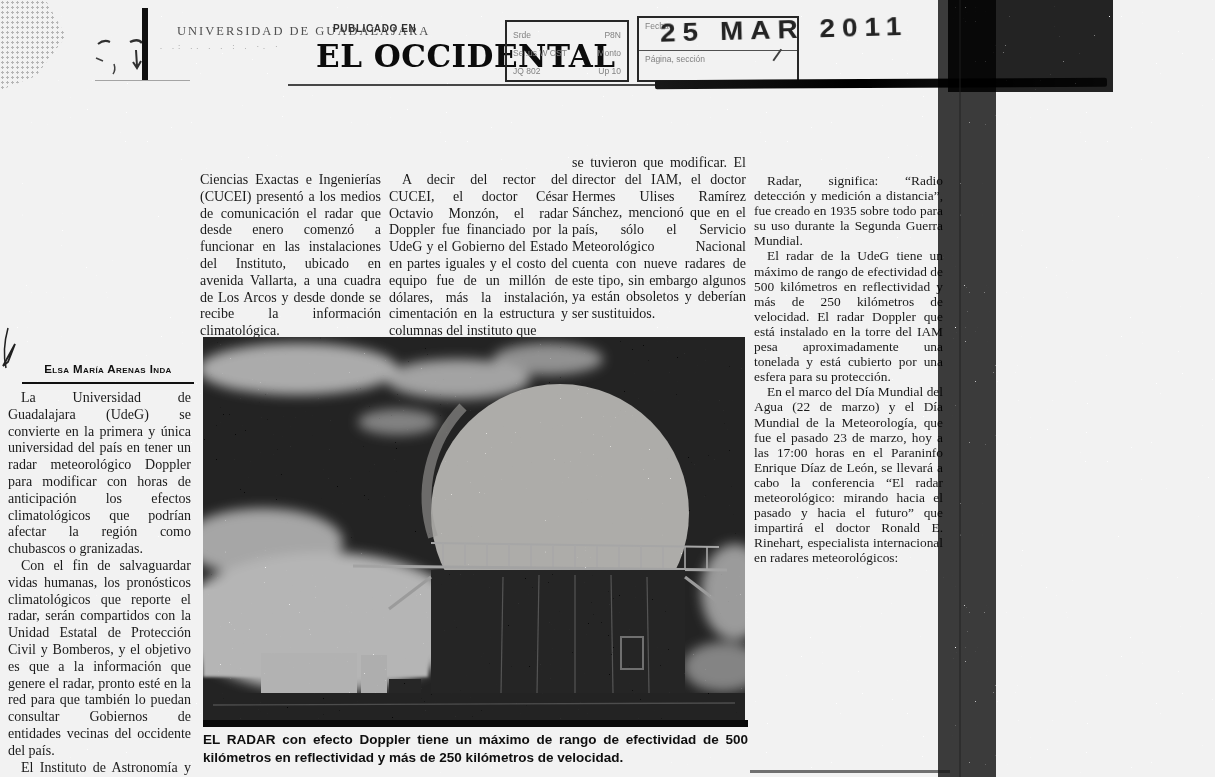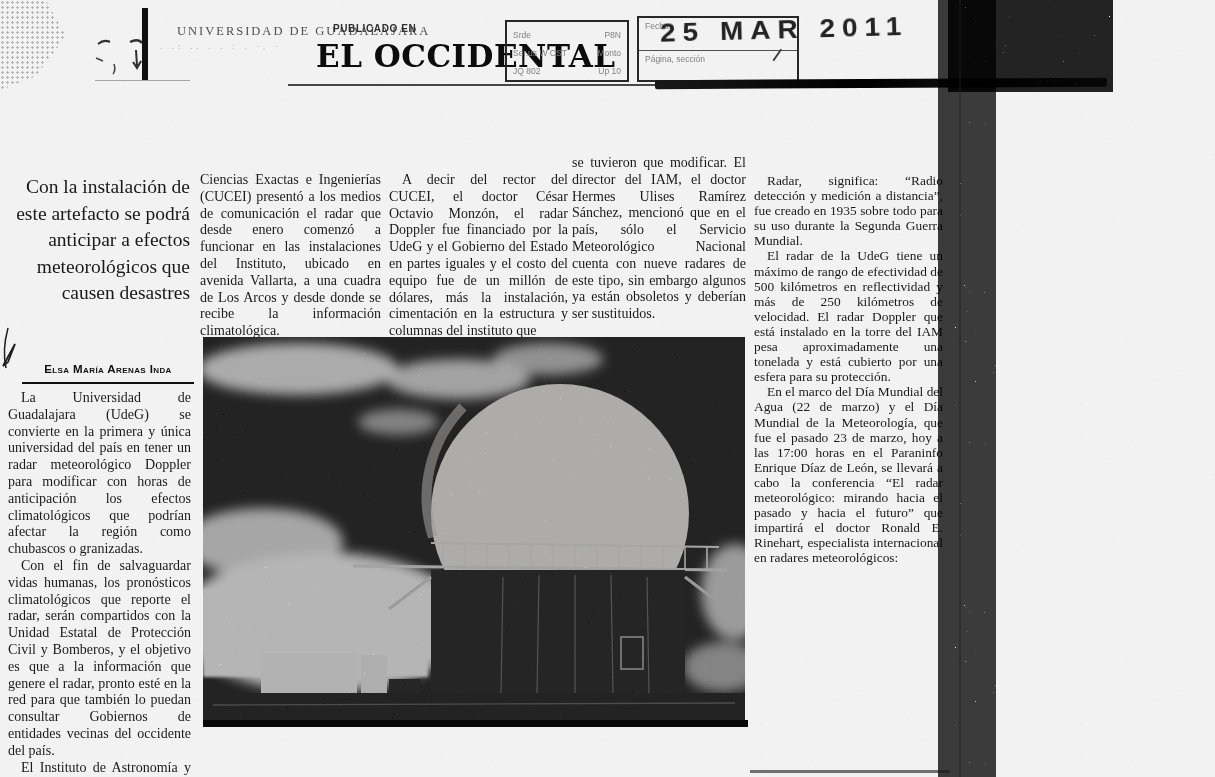--- a/index.html
+++ b/index.html
@@ -137,21 +137,20 @@
     <div class="half">Página, sección</div>
   </div>
   <div class="abs datestamp">25 MAR 2011</div>
   <div class="abs pagmark"></div>
 
   <div class="abs rule-faint"></div>
   <div class="abs rule-thin"></div>
   <div class="abs rule-smudge"></div>
 
 
-  <div class="abs deck">Con la instalación de este artefacto se podrá anticipar a efectos meteorológicos que causen desastres</div>
   <div class="abs byline">Elsa María Arenas Inda</div>
   <div class="abs byline-rule"></div>
 
   <svg class="abs arrowmark" width="20" height="50">
     <path d="M3 44 L15 22 L8 40 Z" stroke="#222" stroke-width="1.8" fill="none"></path>
     <path d="M6 46 q-4 -18 2 -40" stroke="#222" stroke-width="1.5" fill="none"></path>
   </svg>
 
   <div class="abs bodycol col1">
     <p class="ind">La Universidad de Guadalajara (UdeG) se convierte en la primera y única universidad del país en tener un radar meteorológico Doppler para modificar con horas de anticipación los efectos climatológicos que podrían afectar la región como chubascos o granizadas.</p>
@@ -229,20 +228,21 @@
       <rect x="186" y="342" width="32" height="22" fill="#0e0e0e"></rect>
 
       <rect x="0" y="356" width="542" height="28" fill="#0a0a0a"></rect>
       <line x1="10" y1="368" x2="532" y2="366" stroke="#8f8f8f" stroke-width="1.4" opacity=".5"></line>
 
       <rect x="0" y="0" width="542" height="384" filter="url(#speckW)" opacity=".16"></rect>
       <rect x="0" y="0" width="542" height="384" filter="url(#speckB)" opacity=".22"></rect>
     </svg>
   </div>
   <div class="abs photo-bottombar"></div>
+  <div class="abs caption">EL RADAR con efecto Doppler tiene un máximo de rango de efectividad de 500 kilómetros en reflectividad y más de 250 kilómetros de velocidad.</div>
 
   <svg class="abs cornerblob" width="165" height="92">
     <rect width="165" height="92" filter="url(#speckB)"></rect>
   </svg>
   <svg class="abs edgeband" width="58" height="777">
     <rect width="58" height="777" filter="url(#speckB)"></rect>
   </svg>
   <div class="abs edgeline"></div>
   <div class="abs bottomline"></div>
 

